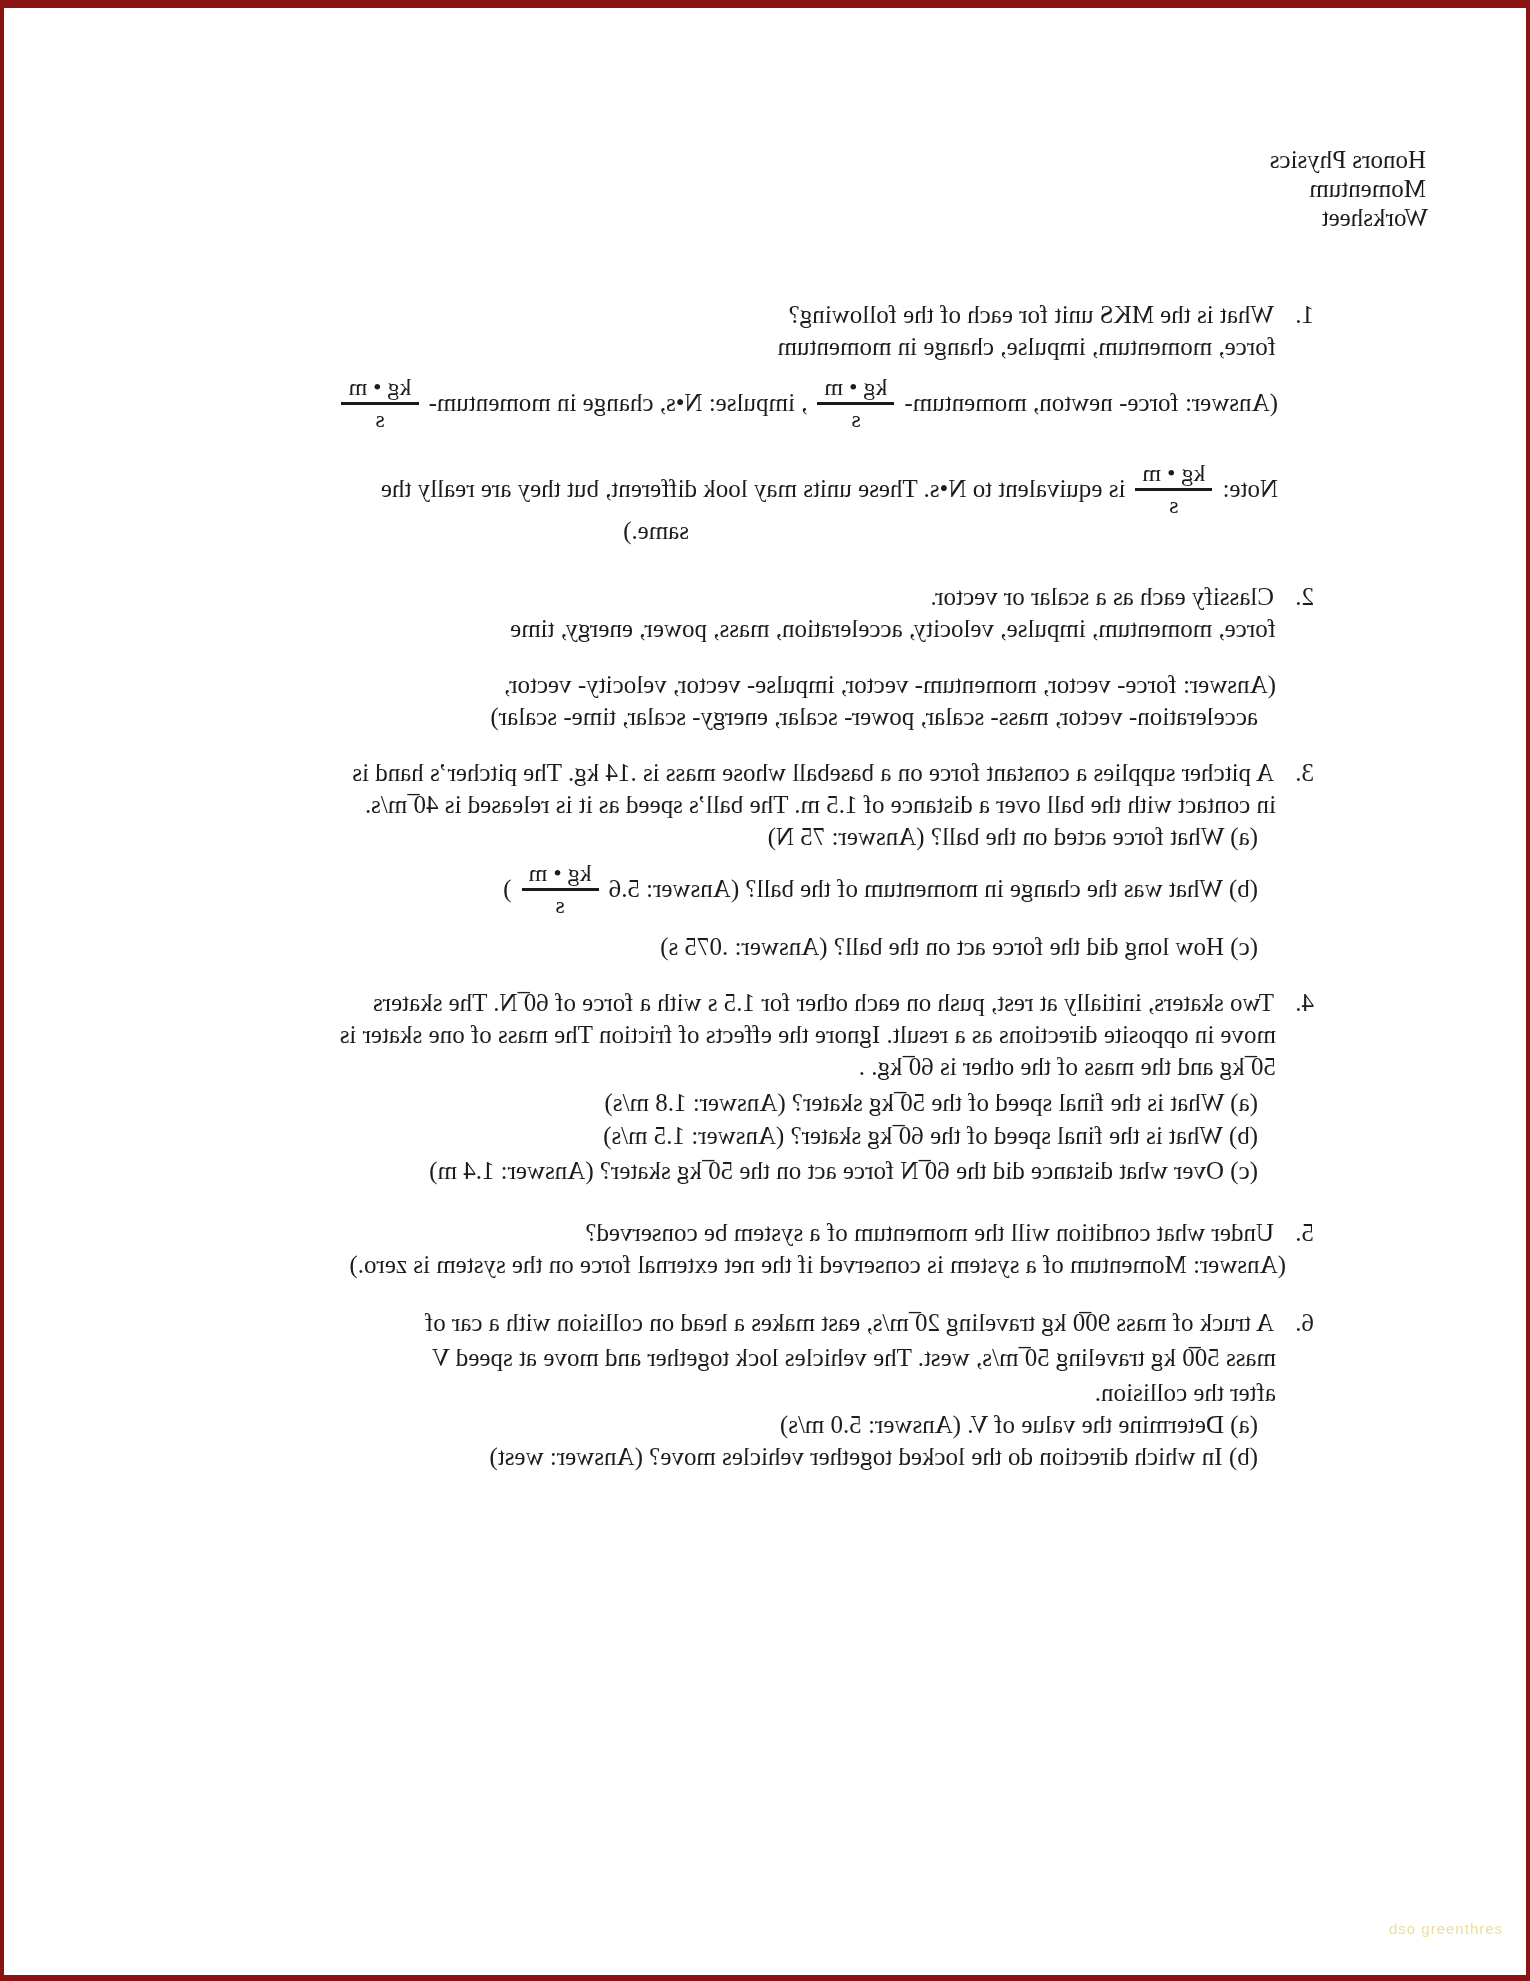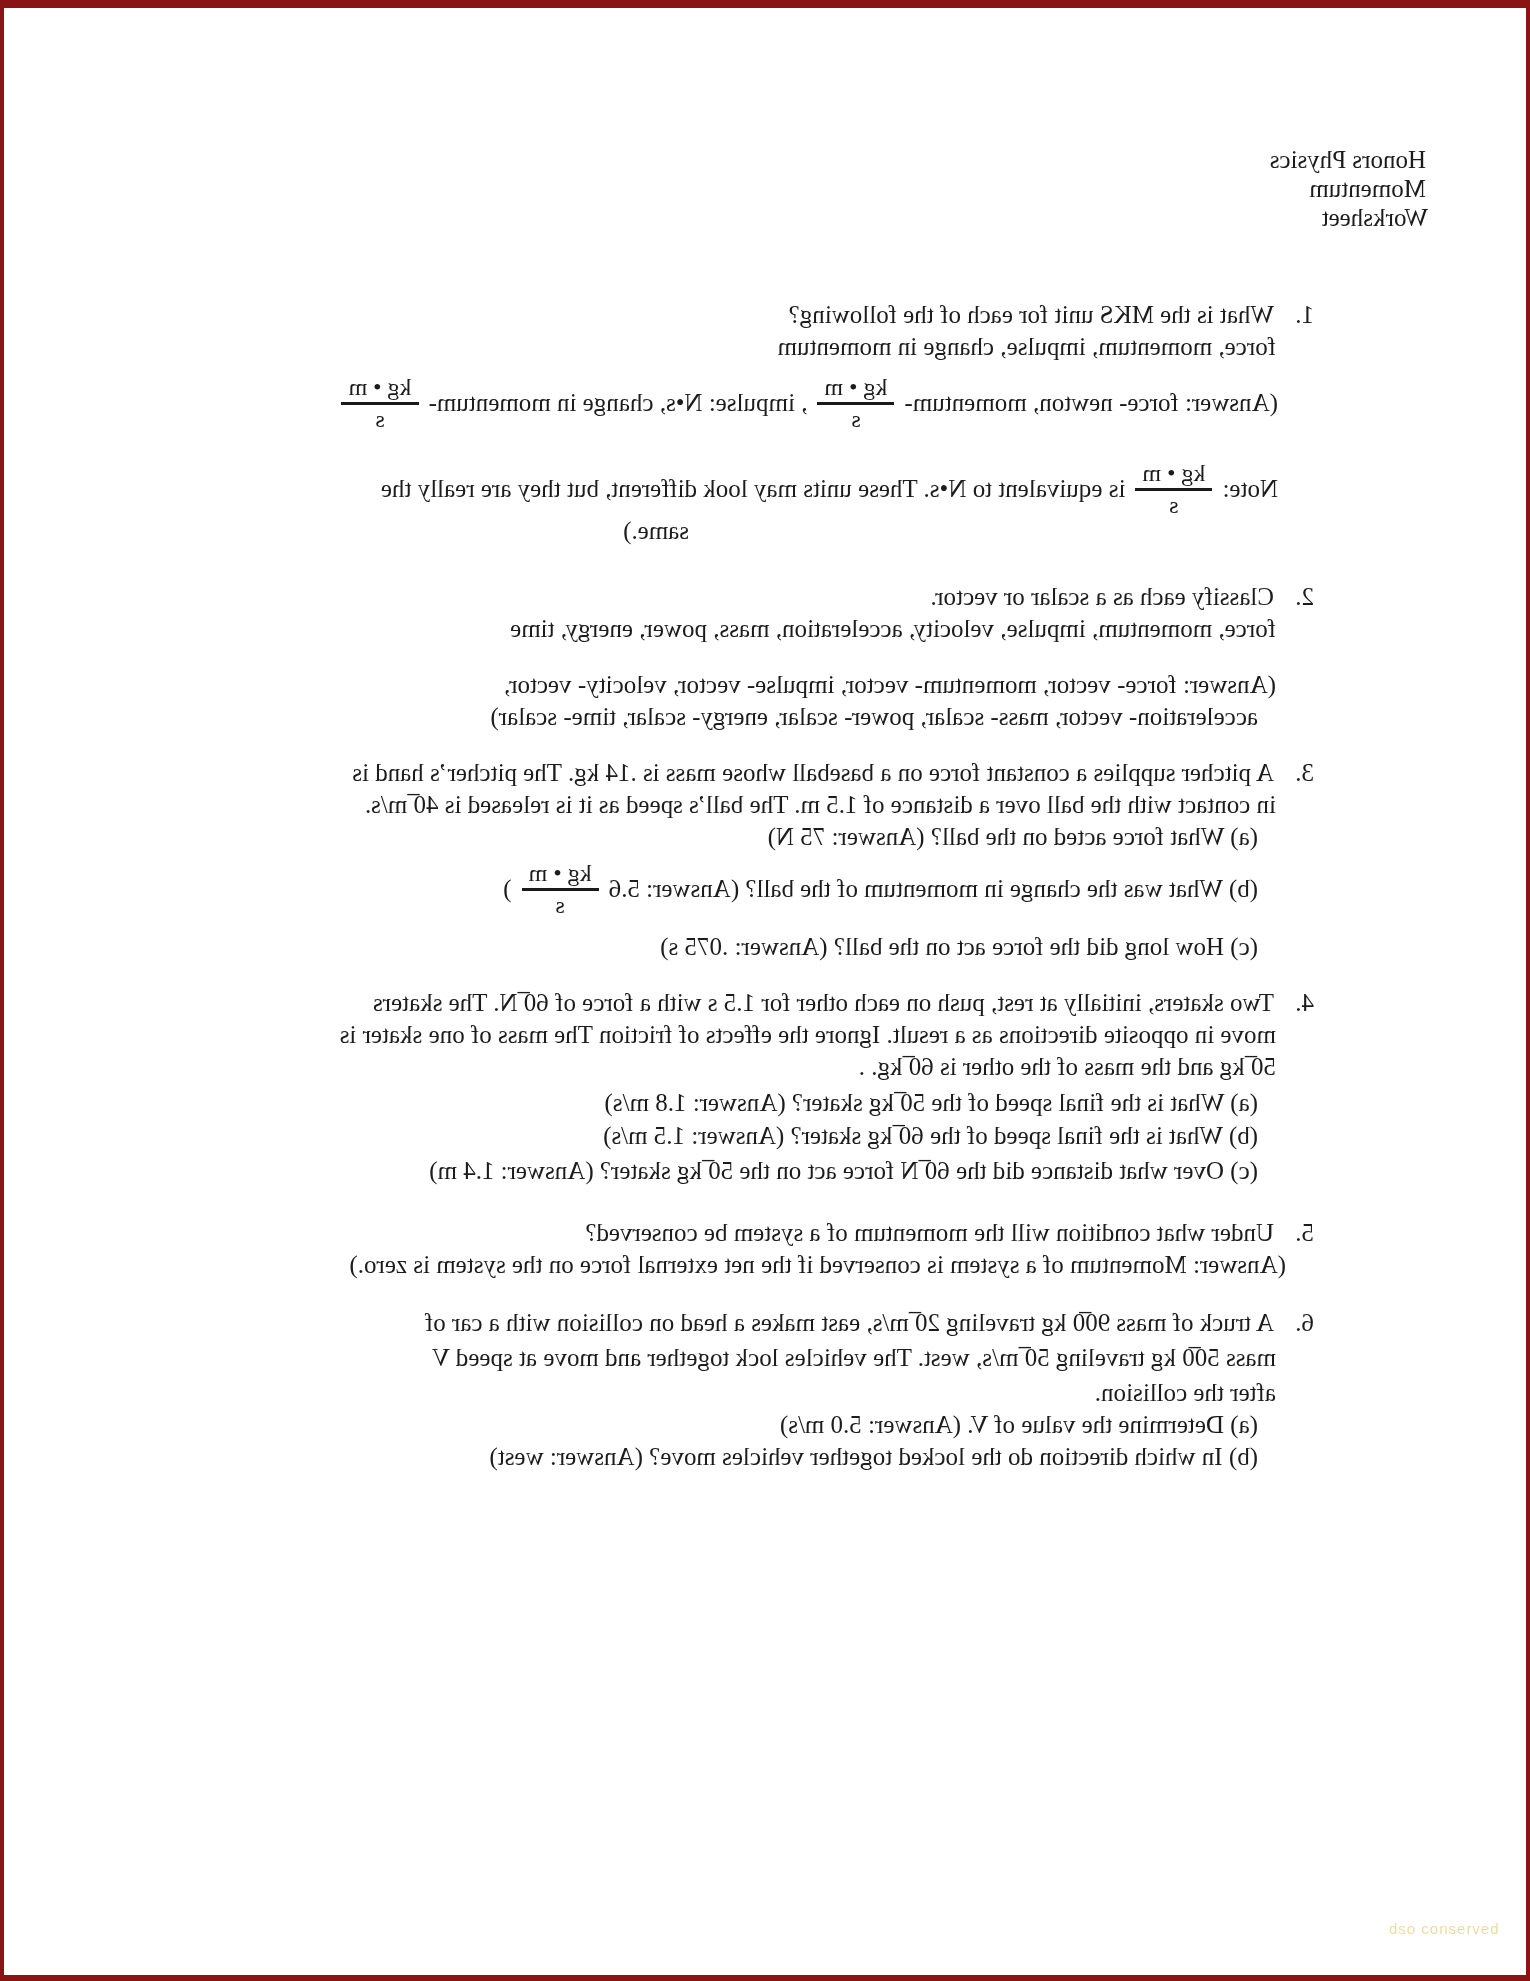--- a/index.html
+++ b/index.html
@@ -113,15 +113,15 @@
       <div class="line" style="left:212px; top:1300px">
         <span class="qnum">6.</span><span>A truck of mass 90̅0 kg traveling 20̅ m/s, east makes a head on collision with a car of</span>
       </div>
       <div class="line" style="left:250px; top:1335px">mass 50̅0 kg traveling 50̅ m/s, west.  The vehicles lock together and move at speed V</div>
       <div class="line" style="left:250px; top:1370px">after the collision.</div>
       <div class="line" style="left:268px; top:1402px">(a) Determine the value of V.  (Answer:  5.0 m/s)</div>
       <div class="line" style="left:268px; top:1434px">(b) In which direction do the locked together vehicles move?  (Answer:  west)</div>
 
     </div>
 
-    <div class="watermark">dso conserved</div>
+    <div class="watermark">dso greenthres</div>
   </div>
 </div>
 
 </body></html>

